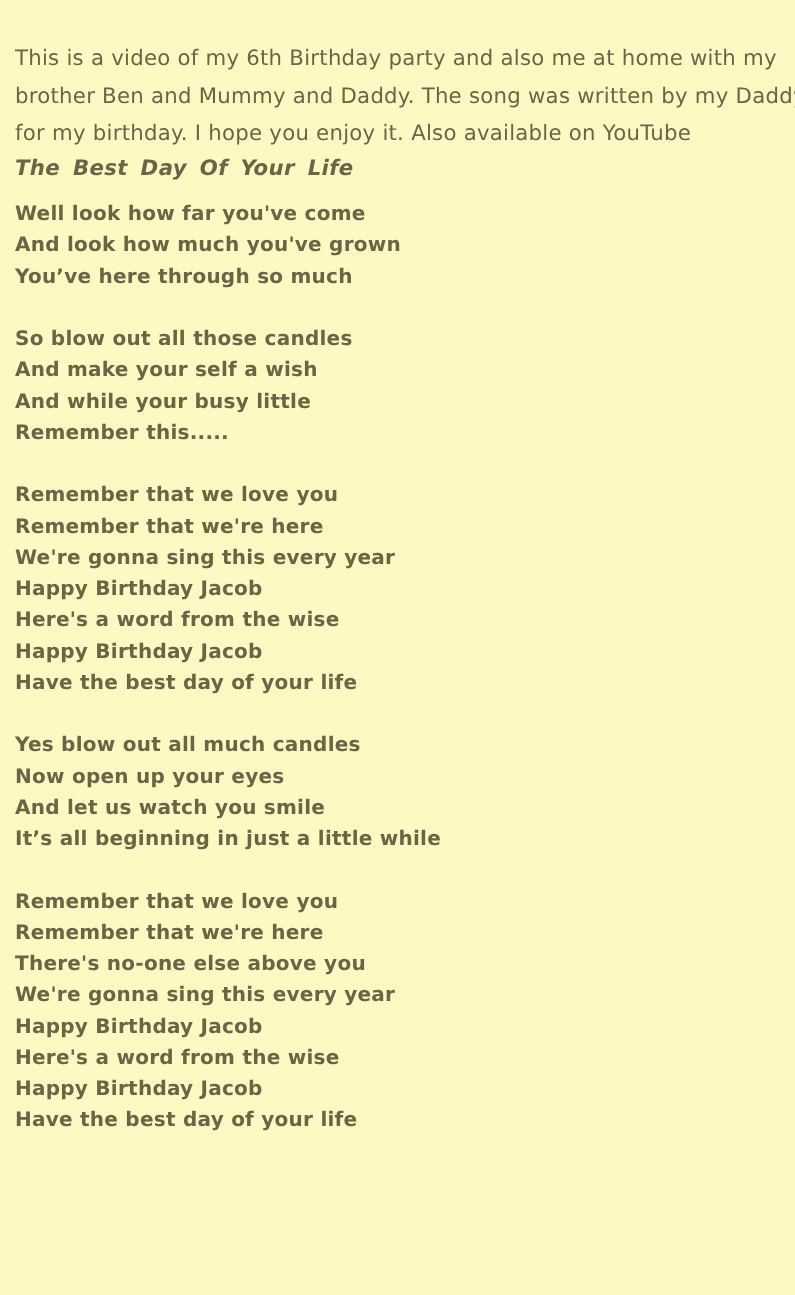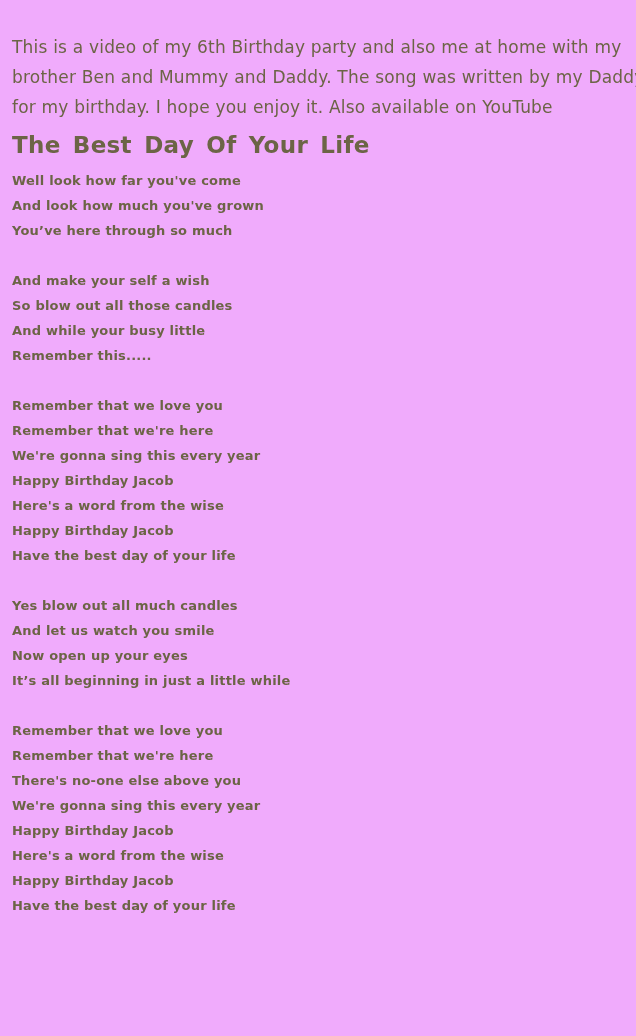--- a/index.html
+++ b/index.html
@@ -13,73 +13,73 @@
     color: #6c6446;
   }
   .content { padding: 32px 12px 0 12px; }
   .intro {
     font-size: 17px;
     line-height: 30px;
     font-weight: normal;
     letter-spacing: 0.2px;
   }
   .page-title {
-    margin-top: 10px;
-    font-size: 23px;
+    font-size: 17px;
     line-height: 26px;
     font-weight: bold;
     word-spacing: 4px;
     letter-spacing: 0.3px;
+    font-style: italic;
   }
   .lyrics { margin-top: 10px; }
   .verse {
-    font-size: 13px;
+    font-size: 16px;
     line-height: 25px;
     font-weight: bold;
     letter-spacing: 0.2px;
   }
   .verse + .verse { margin-top: 25px; }
   .line { white-space: pre; }
 </style>
 </head>
 <body>
 
-<div class="page" style="background: #f0abfc; color: rgb(108, 100, 70);">
+<div class="page" style="background: #fef9c3; color: rgb(108, 100, 70);">
   <div class="content">
     <div class="intro">
         <div class="line">This is a video of my 6th Birthday party and also me at home with my</div>
         <div class="line">brother Ben and Mummy and Daddy. The song was written by my Daddy</div>
         <div class="line">for my birthday. I hope you enjoy it. Also available on YouTube</div>
       </div>
     <div class="page-title">The Best Day Of Your Life</div>
     <div class="lyrics">
         <div class="verse">
           <div class="line">Well look how far you've come</div>
           <div class="line">And look how much you've grown</div>
           <div class="line">You’ve here through so much</div>
         </div>
         <div class="verse">
+          <div class="line">So blow out all those candles</div>
           <div class="line">And make your self a wish</div>
-          <div class="line">So blow out all those candles</div>
           <div class="line">And while your busy little</div>
           <div class="line">Remember this.....</div>
         </div>
         <div class="verse">
           <div class="line">Remember that we love you</div>
           <div class="line">Remember that we're here</div>
           <div class="line">We're gonna sing this every year</div>
           <div class="line">Happy Birthday Jacob</div>
           <div class="line">Here's a word from the wise</div>
           <div class="line">Happy Birthday Jacob</div>
           <div class="line">Have the best day of your life</div>
         </div>
         <div class="verse">
           <div class="line">Yes blow out all much candles</div>
+          <div class="line">Now open up your eyes</div>
           <div class="line">And let us watch you smile</div>
-          <div class="line">Now open up your eyes</div>
           <div class="line">It’s all beginning in just a little while</div>
         </div>
         <div class="verse">
           <div class="line">Remember that we love you</div>
           <div class="line">Remember that we're here</div>
           <div class="line">There's no-one else above you</div>
           <div class="line">We're gonna sing this every year</div>
           <div class="line">Happy Birthday Jacob</div>
           <div class="line">Here's a word from the wise</div>
           <div class="line">Happy Birthday Jacob</div>

